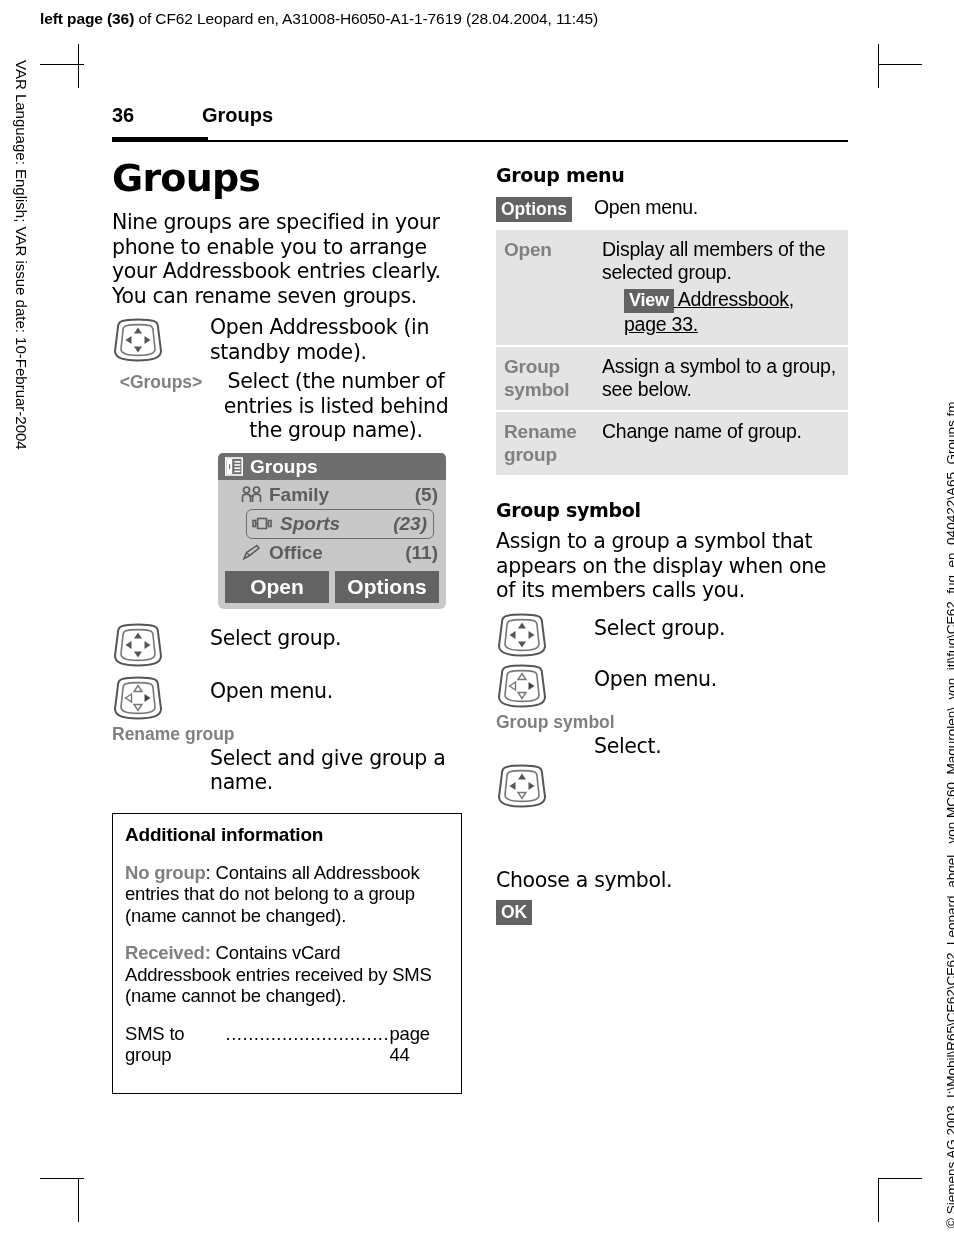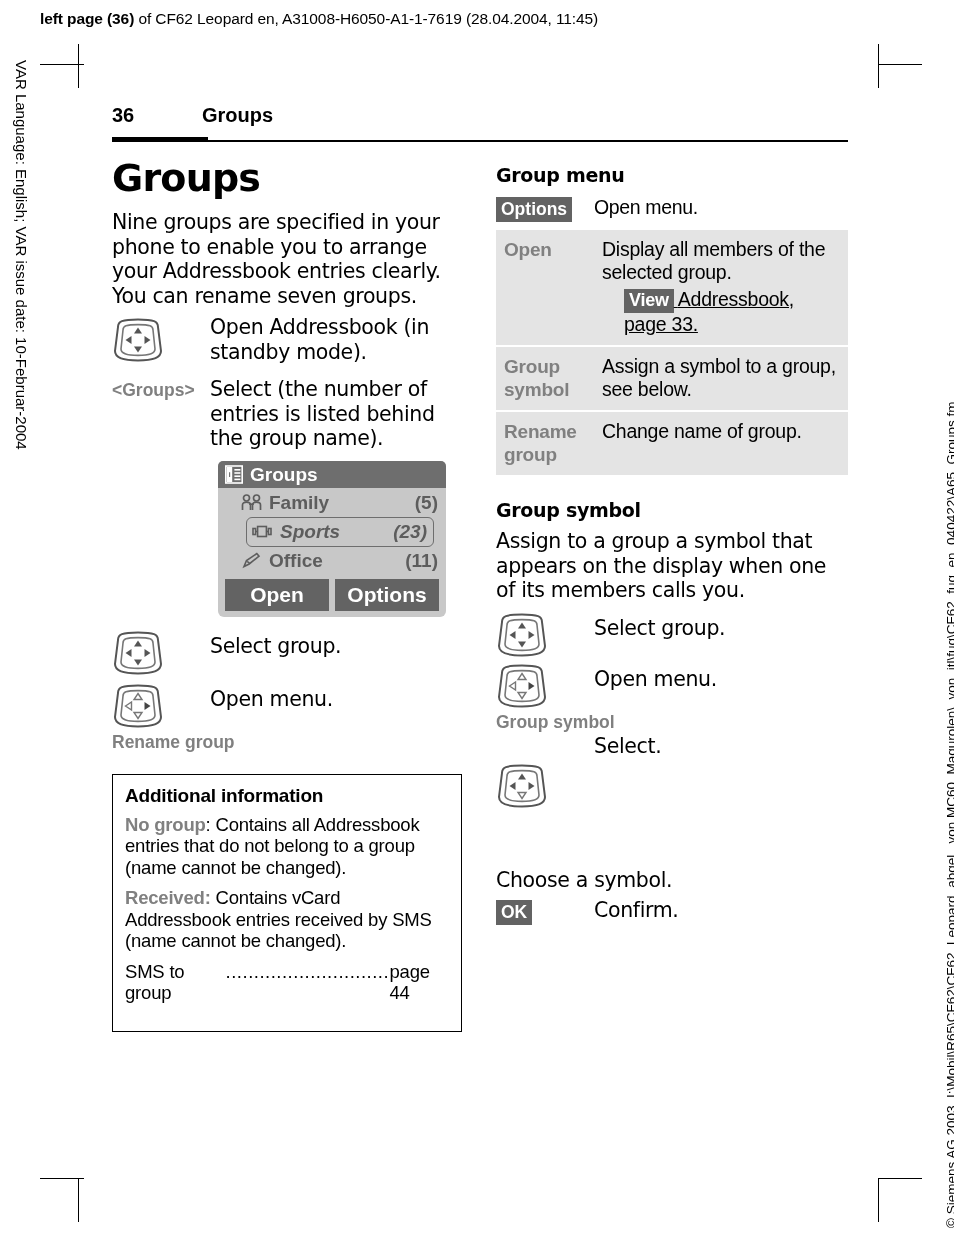--- a/index.html
+++ b/index.html
@@ -142,21 +142,21 @@
   
   .infobox{
     border:1.6px solid #000;padding:10px 12px 27px 12px;
     margin-top:18px;
     font-family:"Liberation Sans", sans-serif;
   }
   .infobox h3{
     margin:0 0 7px 0;font-size:19px;font-weight:bold;letter-spacing:-0.2px;
   }
   .infobox p{
-    margin:0 0 9px 0;font-size:18.5px;line-height:21.5px;letter-spacing:-0.2px;
+    margin:16px 0 9px 0;font-size:18.5px;line-height:21.5px;letter-spacing:-0.2px;
   }
   .infobox p:last-child{margin-bottom:0;}
   .infobox .gl{color:#808080;font-weight:bold;}
   .dots{letter-spacing:0.5px;}
 
   
   .gtable{margin:8px 0 0 0;}
   .grow{
     display:flex;background:#e4e4e4;border-bottom:2.5px solid #fff;
     padding:8px 8px 9px 8px;box-sizing:border-box;
@@ -215,21 +215,21 @@
         <path d="M11 13 C11 9 14 7.6 26 7.6 C38 7.6 41 9 41 13 L43 32 C43 36.6 36 38.4 26 38.4 C16 38.4 9 36.6 9 32 Z" fill="none" stroke="#777" stroke-width="1.6"></path>
         <polygon points="26,10.5 30,16.5 22,16.5" fill="#555"></polygon>
         <polygon points="26,35.5 30,29.5 22,29.5" fill="#555"></polygon>
         <polygon points="13.5,23 19.5,19 19.5,27" fill="#555"></polygon>
         <polygon points="38.5,23 32.5,19 32.5,27" fill="#555"></polygon>
       </svg>
     </div>
     <div class="tcell">Open Addressbook (in standby mode).</div>
   </div>
 
-  <div class="irow" style="margin-top:12px;">
+  <div class="irow" style="margin-top:4px;text-align:center;">
     <div class="icell">
       <span class="lbl-gray">&lt;Groups&gt;</span>
     </div>
     <div class="tcell">Select (the number of entries is listed behind the group name).</div>
   </div>
 
   <div class="phone">
     <div class="phone-title">
       <svg width="18" height="19" viewBox="0 0 18 19">
         <rect x="0.8" y="1" width="16.4" height="17" fill="none" stroke="#fff" stroke-width="1.6"></rect>
@@ -309,20 +309,21 @@
         <polygon points="38.5,23 32.5,19 32.5,27" fill="#444"></polygon>
       </svg>
     </div>
     <div class="tcell" style="padding-top:7px;">Open menu.</div>
   </div>
 
   <div style="margin-top:2px;">
     <div class="lbl-gray">Rename group</div>
     <div class="irow">
       <div class="icell"></div>
+      <div class="tcell">Select and give group a name.</div>
     </div>
   </div>
 
   <div class="infobox">
     <h3>Additional information</h3>
     <p><span class="gl">No group</span><span>:</span><span> Contains all Addressbook entries that do not belong to a group (name cannot be changed).</span></p>
     <p><span class="gl">Received:</span><span> Contains vCard Addressbook entries received by SMS (name cannot be changed).</span></p>
     <p style="display:flex;">
         <span>SMS to group</span>
         <span class="dots" style="flex:1 1 auto;overflow:hidden;white-space:nowrap;"> ................................</span>
@@ -415,16 +416,15 @@
         <polygon points="38.5,23 32.5,19 32.5,27" fill="#555"></polygon>
       </svg>
     </div>
     <div class="tcell" style="padding-top:7px;">Choose a symbol.</div>
   </div>
 
   <div class="irow" style="margin-top:4px;">
     <div class="icell">
       <span class="soft-key">OK</span>
     </div>
-    <div class="tcell">Confirm.</div>
   </div>
 
 </div>
 
 </body></html>

